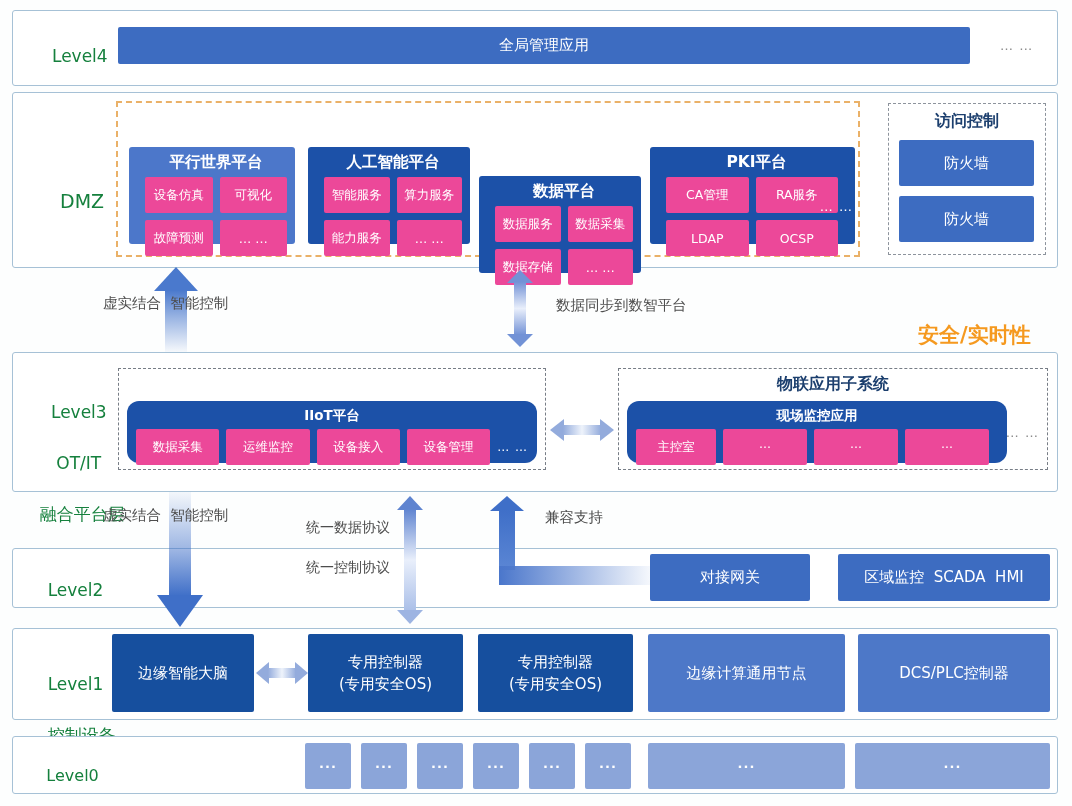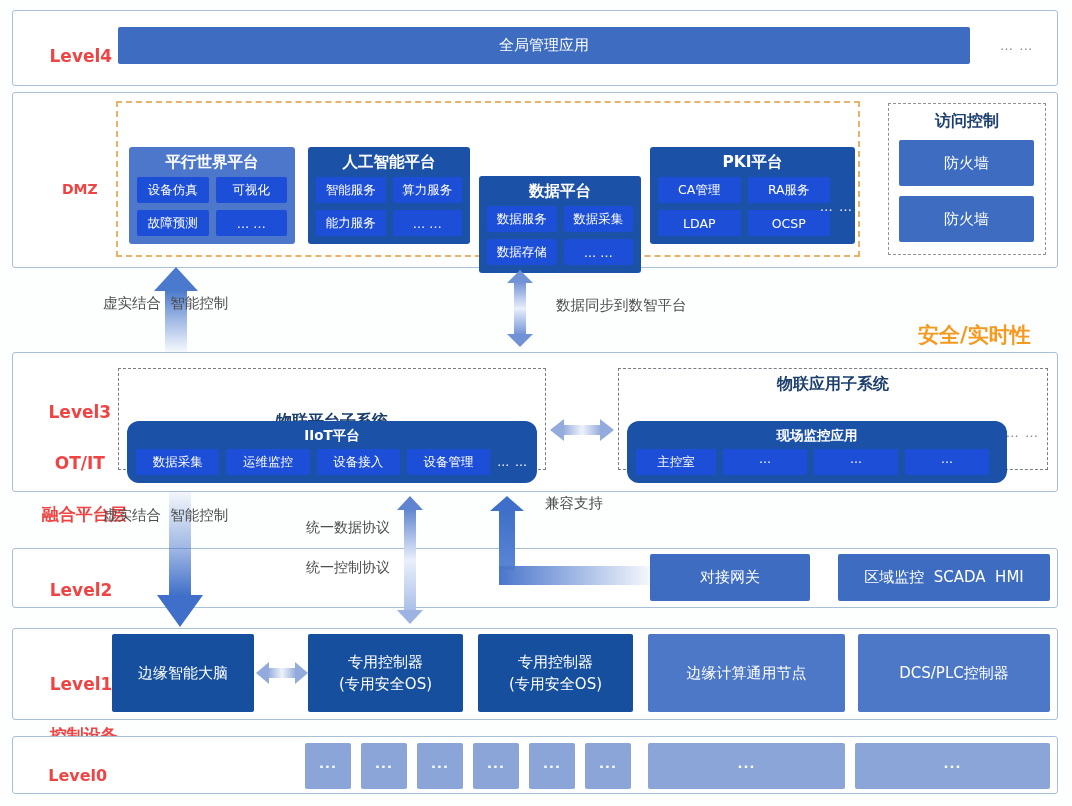--- a/index.html
+++ b/index.html
@@ -1,41 +1,41 @@
 <!DOCTYPE html>
 <html><head>
 <meta charset="utf-8">
 <style>
   html,body { margin:0; padding:0; background:#ffffff; }
   body { font-family:"DejaVu Sans","Liberation Sans",sans-serif; }
   #stage { position:relative; width:1072px; height:806px; background:#fdfefe; overflow:hidden; }
 
   .band { position:absolute; background:#ffffff; border:1.5px solid #a6c1d6; border-radius:3px; box-sizing:border-box; }
-  .lvl-label { position:absolute; color:#ef4444; font-weight:bold; font-size:17px; line-height:1.5; text-align:center; white-space:pre; }
+  .lvl-label { position:absolute; color:#15803d; font-weight:normal; font-size:17px; line-height:1.5; text-align:center; white-space:pre; }
 
   .bluebox { position:absolute; display:flex; flex-direction:column; align-items:center; justify-content:center;
              color:#ffffff; border-radius:2px; text-align:center; box-sizing:border-box; }
   .primary { background:#3d6cc1; }
   .dark    { background:#1c51a8; }
   .soft    { background:#4d78c8; }
   .medium  { background:#4c77ca; }
 
   .dashed-orange { position:absolute; border:2px dashed #eab168; box-sizing:border-box; }
   .dashed-gray   { position:absolute; border:1.5px dashed #8d939c; box-sizing:border-box; }
   .boxtitle { position:absolute; left:0; right:0; text-align:center; color:#1c3f6e; font-weight:bold; font-size:16px; }
 
-  .platform { position:absolute; border-radius:3px; box-sizing:border-box; }
+  .platform { position:absolute; border-radius:3px; box-sizing:border-box;padding-left:8px; }
   .ptitle { height:30px; line-height:30px; text-align:center; color:#fff; font-size:15.5px; font-weight:bold; }
   .chips2 { display:grid; grid-template-columns:1fr 1fr; gap:7px; padding:0 8px; }
-  .chip { background:#1d4ed8; height:26px; display:flex; align-items:center; justify-content:center;
+  .chip { background:#ec4899; height:36px; display:flex; align-items:center; justify-content:center;
           color:#fff; font-size:12.5px; border-radius:2px; white-space:nowrap; }
   .w-ellip { position:absolute; color:#ffffff; font-size:13px; letter-spacing:1px; white-space:pre; }
   .g-ellip { position:absolute; color:#8a8a8a; font-size:13px; letter-spacing:1px; white-space:pre; }
 
-  .inner-dark { position:absolute; background:#1c51a8; border-radius:12px; box-sizing:border-box;margin-top:20px; }
+  .inner-dark { position:absolute; background:#1c51a8; border-radius:12px; box-sizing:border-box; }
   .inner-title { height:24px; line-height:24px; text-align:center; color:#fff; font-size:13.5px; font-weight:bold; }
   .chiprow { display:flex; gap:7px; padding:0 9px; align-items:center; }
 
   .conn-label { position:absolute; color:#4d4d4d; font-size:14.5px; white-space:pre; }
   .tri { position:absolute; width:0; height:0; }
   .shaft { position:absolute; }
 
   .security-note { position:absolute; color:#f5991f; font-weight:bold; font-size:21px; text-align:left; }
 </style>
 </head>
@@ -47,21 +47,21 @@
   <div class="lvl-label" style="left:24px; top:18px; width:90px;">
     <span>Level4</span><br>
     <span>应用层</span>
   </div>
   <div class="bluebox primary" style="left:118px; top:27px; width:852px; height:37px; font-size:15px;">
     <span>全局管理应用</span>
   </div>
   <div class="g-ellip" style="left:1000px; top:38px;">… …</div>
 
   <div class="band" style="left:12px; top:92px; width:1046px; height:176px;"></div>
-  <div class="lvl-label" style="left:28px; top:158px; width:84px; font-size:14px;text-align:center;">
+  <div class="lvl-label" style="left:28px; top:158px; width:84px; font-size:19px;text-align:center;">
     <span>DMZ</span>
   </div>
 
   <div class="dashed-orange" style="left:116px; top:101px; width:744px; height:156px;">
 
     <div class="platform medium" style="left:11px; top:44px; width:166px; height:97px;">
       <div class="ptitle">平行世界平台</div>
       <div class="chips2">
         <div class="chip">设备仿真</div>
         <div class="chip">可视化</div>
@@ -169,21 +169,21 @@
   <div class="tri" style="left:157px; top:595px; z-index:4; border-left:23px solid transparent; border-right:23px solid transparent; border-top:32px solid #3f6fc8;"></div>
 
   <div class="conn-label" style="left:292px; top:498px; font-size:14px; line-height:20px; z-index:5;font-family:Liberation Serif, serif;">
     <span>统一数据协议</span><br>
     <span>统一控制协议</span>
   </div>
   <div class="tri" style="left:397px; top:496px; z-index:4; border-left:13px solid transparent; border-right:13px solid transparent; border-bottom:14px solid #5f84d0;"></div>
   <div class="shaft" style="left:404px; top:509px; width:12px; height:102px; z-index:4; background:linear-gradient(to bottom,#5f84d0 0%,#e9effb 50%,#aabfe8 100%);"></div>
   <div class="tri" style="left:397px; top:610px; z-index:4; border-left:13px solid transparent; border-right:13px solid transparent; border-top:14px solid #9db4e2;"></div>
 
-  <div class="conn-label" style="left:545px; top:494px; z-index:5;">兼容支持</div>
+  <div class="conn-label" style="left:545px; top:508px; z-index:5;">兼容支持</div>
   <div class="tri" style="left:490px; top:496px; z-index:4; border-left:17px solid transparent; border-right:17px solid transparent; border-bottom:15px solid #3f6fc8;"></div>
   <div class="shaft" style="left:499px; top:510px; width:16px; height:60px; z-index:4; background:linear-gradient(to bottom,#3f6fc8,#5b86d4);"></div>
   <div class="shaft" style="left:499px; top:566px; width:156px; height:19px; z-index:4; background:linear-gradient(to right,#4a76cb,rgba(238,243,251,0.25));"></div>
 
   <div class="band" style="left:12px; top:548px; width:1046px; height:60px;"></div>
   <div class="lvl-label" style="left:26px; top:552px; width:92px; text-align:left;">
     <span>Level2</span><br>
     <span>区域监控</span>
   </div>
   <div class="bluebox primary" style="left:650px; top:554px; width:160px; height:47px; font-size:15px; z-index:5;">

